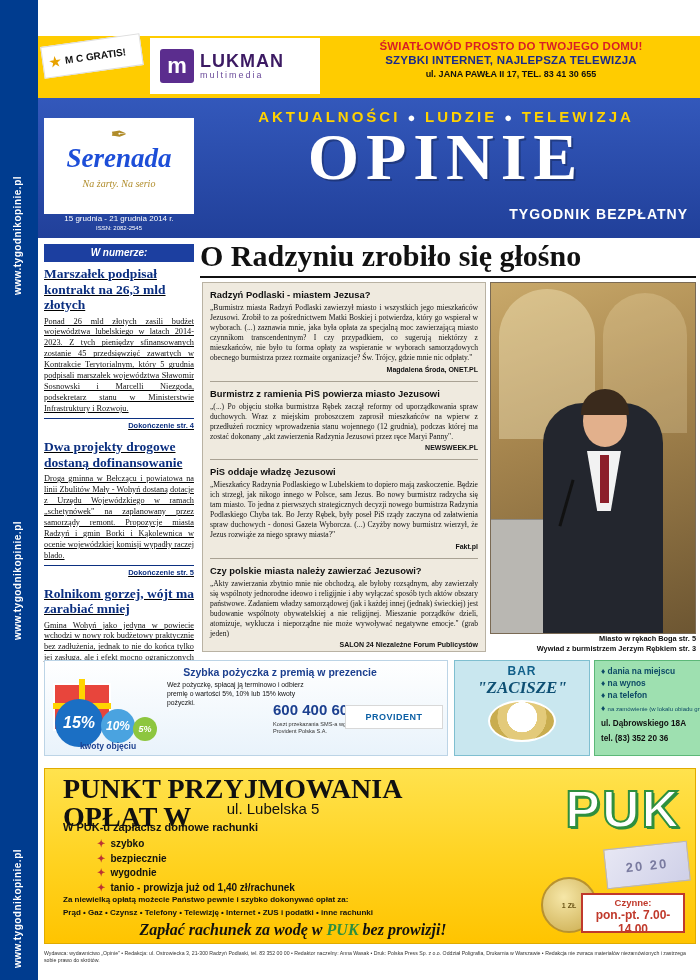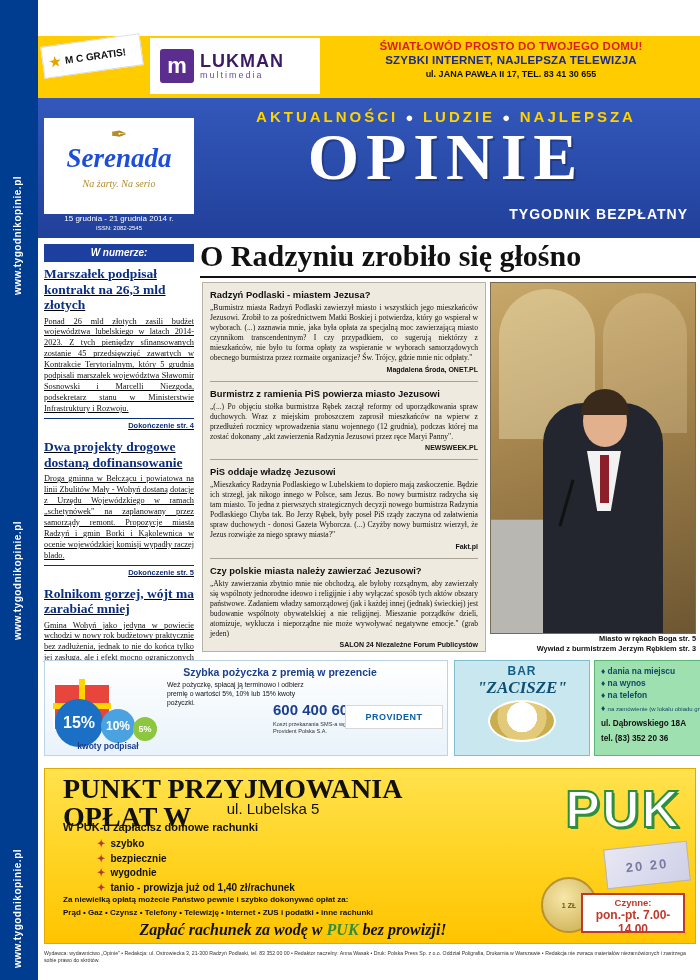--- a/index.html
+++ b/index.html
@@ -185,21 +185,21 @@
   }
   .ad-prov-title{
     position:absolute;left:70px;top:5px;width:330px;text-align:center;
     font-family:"Liberation Sans",sans-serif;font-size:10.5px;font-weight:bold;color:#1b3f8f;
   }
   .gift{position:absolute;left:8px;top:22px;width:54px;height:44px;background:#e8453c;border:2px solid #fff;}
   .gift:before{content:"";position:absolute;left:24px;top:-6px;width:6px;height:52px;background:#ffd400;}
   .gift:after{content:"";position:absolute;left:-2px;top:18px;width:58px;height:6px;background:#ffd400;}
   .pct{
     position:absolute;border-radius:50%;color:#fff;font-family:"Liberation Sans",sans-serif;
-    font-weight:bold;display:flex;align-items:center;justify-content:center;
+    font-weight:bold;display:flex;align-items:center;justify-content:center;font-style:italic;
   }
   .pct1{left:10px;top:38px;width:48px;height:48px;background:#1b6fc4;font-size:16px;}
   .pct2{left:56px;top:48px;width:34px;height:34px;background:#4aa3e0;font-size:12px;}
   .pct3{left:88px;top:56px;width:24px;height:24px;background:#8dc63f;font-size:9px;}
   .kwoty{
     position:absolute;left:8px;top:80px;width:110px;text-align:center;
     font-family:"Liberation Sans",sans-serif;font-size:8.5px;font-weight:bold;color:#1b3f8f;
   }
   .ad-prov-body{
     position:absolute;left:122px;top:20px;width:150px;
@@ -349,21 +349,21 @@
     <div class="bird">✒</div>
     <div class="s1">Serenada</div>
     <div class="s2">Na żarty. Na serio</div>
   </div>
 
   <div class="kicker">
     <span>AKTUALNOŚCI</span>
     <span class="dot"> ● </span>
     <span>LUDZIE</span>
     <span class="dot"> ● </span>
-    <span>NAJLEPSZA</span>
+    <span>TELEWIZJA</span>
   </div>
 
   <div class="opinie">OPINIE</div>
   <div class="tygodnik">TYGODNIK BEZPŁATNY</div>
 
   <div class="issue">
     <div class="n1">Nr 50 (177)</div>
     <div class="n2">15 grudnia - 21 grudnia 2014 r.</div>
     <div class="n3">ISSN: 2082-2545</div>
   </div>
@@ -443,21 +443,21 @@
   </div>
 
   <div class="adrow">
 
     <div class="ad-provident">
       <div class="ad-prov-title">Szybka pożyczka z premią w prezencie</div>
       <div class="gift"></div>
       <div class="pct pct1">15%</div>
       <div class="pct pct2">10%</div>
       <div class="pct pct3">5%</div>
-      <div class="kwoty">kwoty podpisał</div>
+      <div class="kwoty">kwoty objęciu</div>
       <div class="ad-prov-body">Weź pożyczkę, spłacaj ją terminowo i odbierz premię o wartości 5%, 10% lub 15% kwoty pożyczki.</div>
       <div class="ad-prov-phone">600 400 600</div>
       <div class="ad-prov-small">Koszt przekazania SMS-a wg stawki operatora. Provident Polska S.A.</div>
       <div class="prov-logo">PROVIDENT</div>
     </div>
 
     <div class="ad-bar">
       <div class="b1">BAR</div>
       <div class="b2">"ZACISZE"</div>
       <div class="plate"></div>

